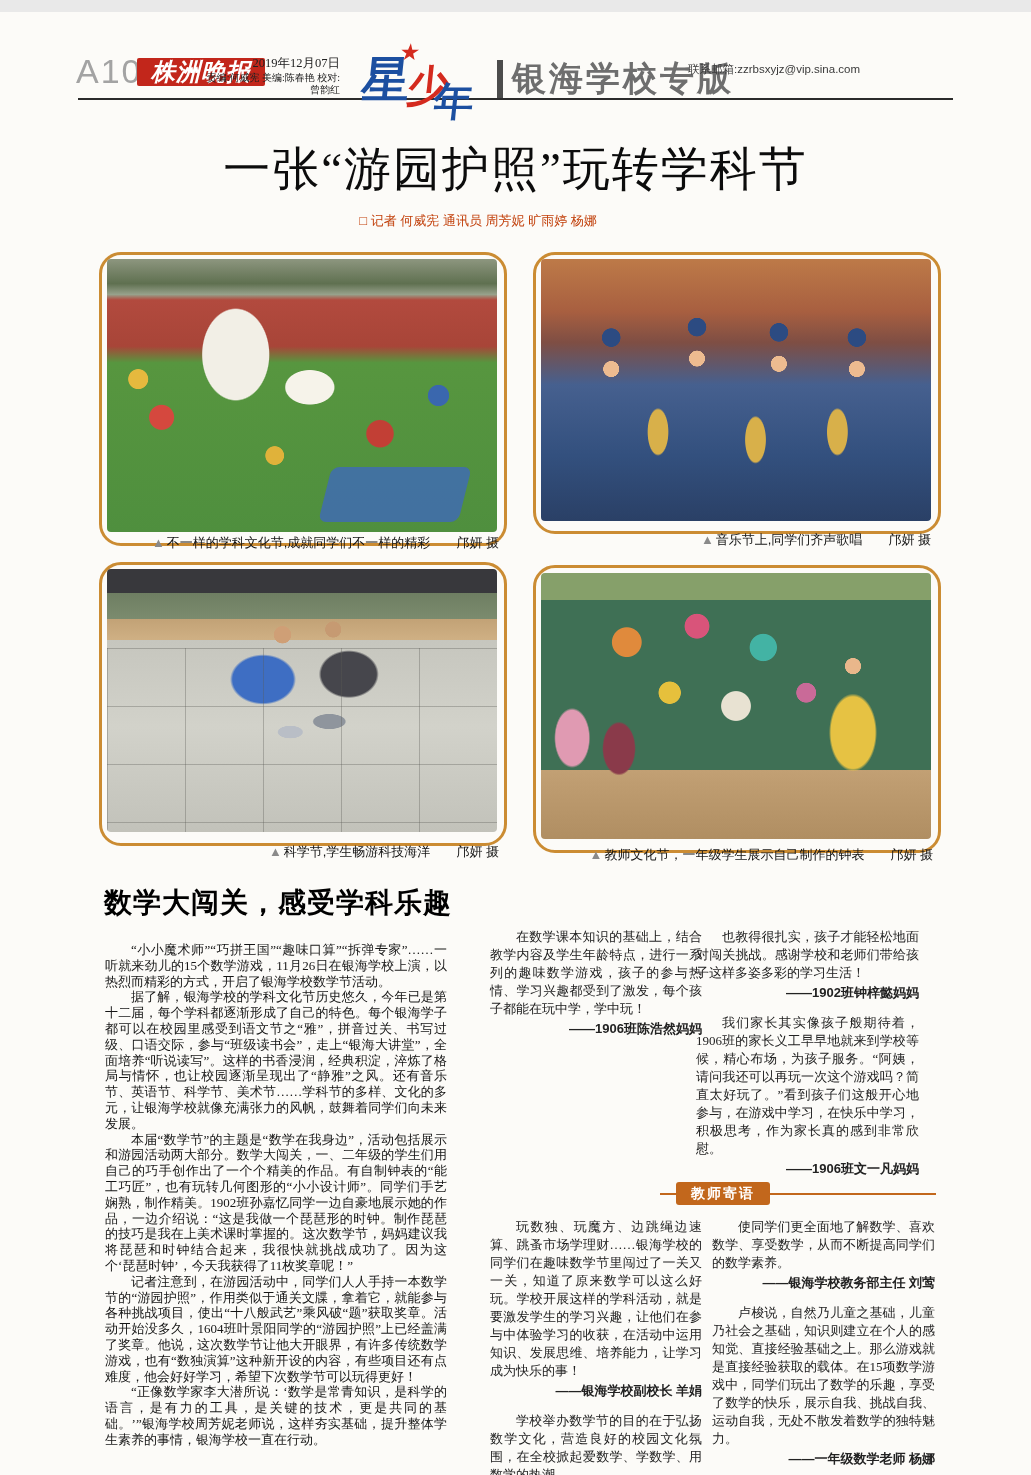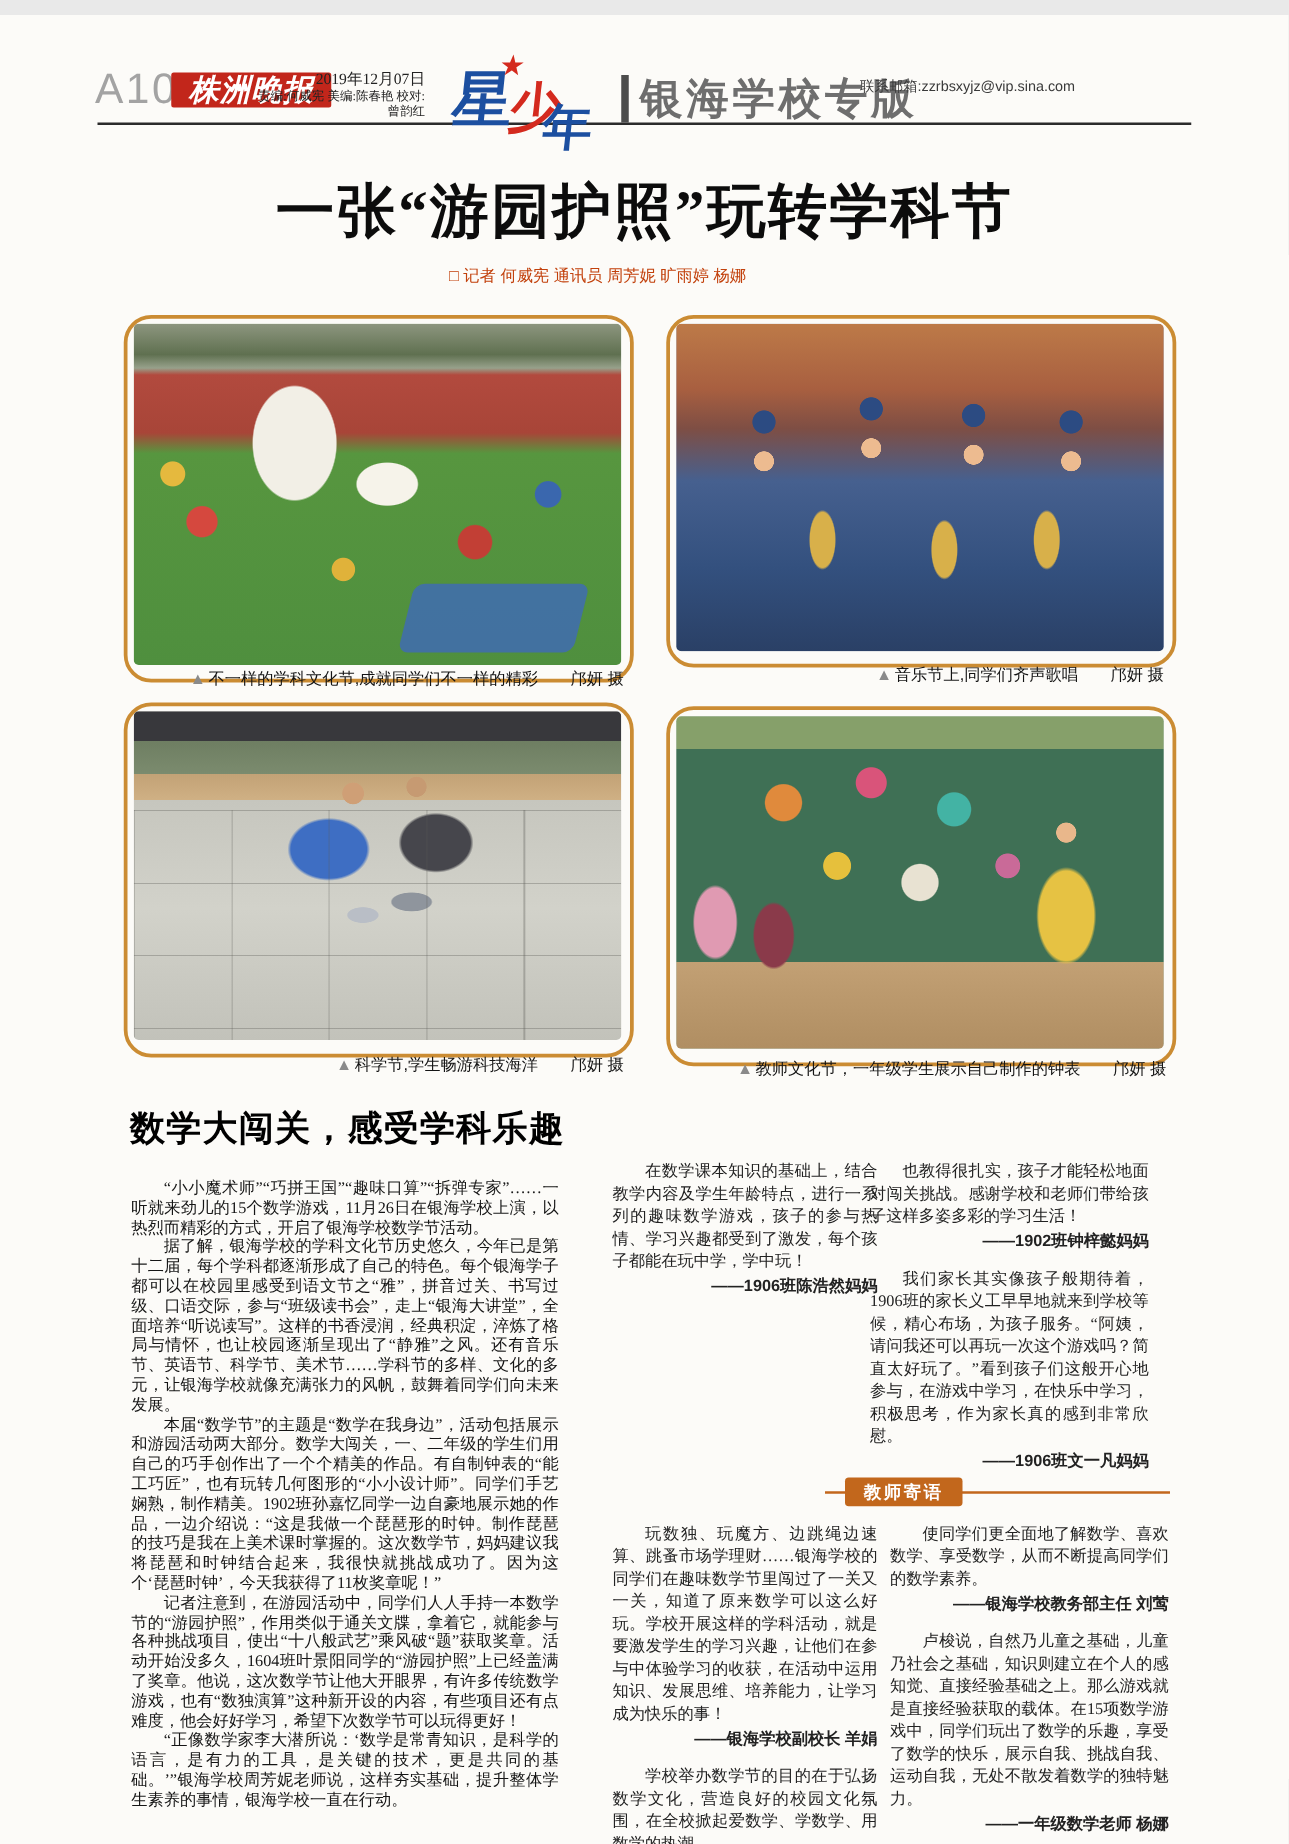--- a/index.html
+++ b/index.html
@@ -22,21 +22,21 @@
   .brand .star{position:absolute;left:36px;top:-6px;font-size:20px;color:#d42a1e;}
   .brand .c2{position:absolute;left:46px;top:12px;font-size:42px;color:#d42a1e;}
   .brand .c3{position:absolute;left:74px;top:28px;font-size:40px;color:#1c4fa0;}
   .vbar{left:497px;top:48px;width:6px;height:38px;background:#4c4c4c;}
   .sectiontitle{left:512px;top:44px;font-size:34px;font-weight:bold;color:#6e6e6e;letter-spacing:3px;
                 font-family:"Liberation Sans",sans-serif;}
   .contact{left:688px;top:50px;font-size:11.5px;color:#3a3a3a;font-family:"Liberation Sans",sans-serif;}
   .headrule{left:78px;top:86px;width:875px;height:2px;background:#2b2b2b;z-index:1;}
 
   
-  .mainhead{left:0;top:126px;width:1031px;text-align:center;font-size:47px;font-weight:bold;color:#0c0c0c;
+  .mainhead{left:0;top:126px;width:1031px;text-align:center;font-size:47px;font-weight:normal;color:#0c0c0c;
             letter-spacing:2px;font-family:"Liberation Serif",serif;}
   .byline{left:0;top:200px;width:956px;text-align:center;font-size:13px;color:#c2410c;
           font-family:"Liberation Sans",sans-serif;}
 
   
   .pframe{border:3px solid #cb8c33;border-radius:22px;z-index:0;}
   .f1{left:99px;top:240px;width:402px;height:288px;}
   .f2{left:533px;top:240px;width:402px;height:276px;}
   .f3{left:99px;top:550px;width:402px;height:278px;}
   .f4{left:533px;top:553px;width:402px;height:282px;}

